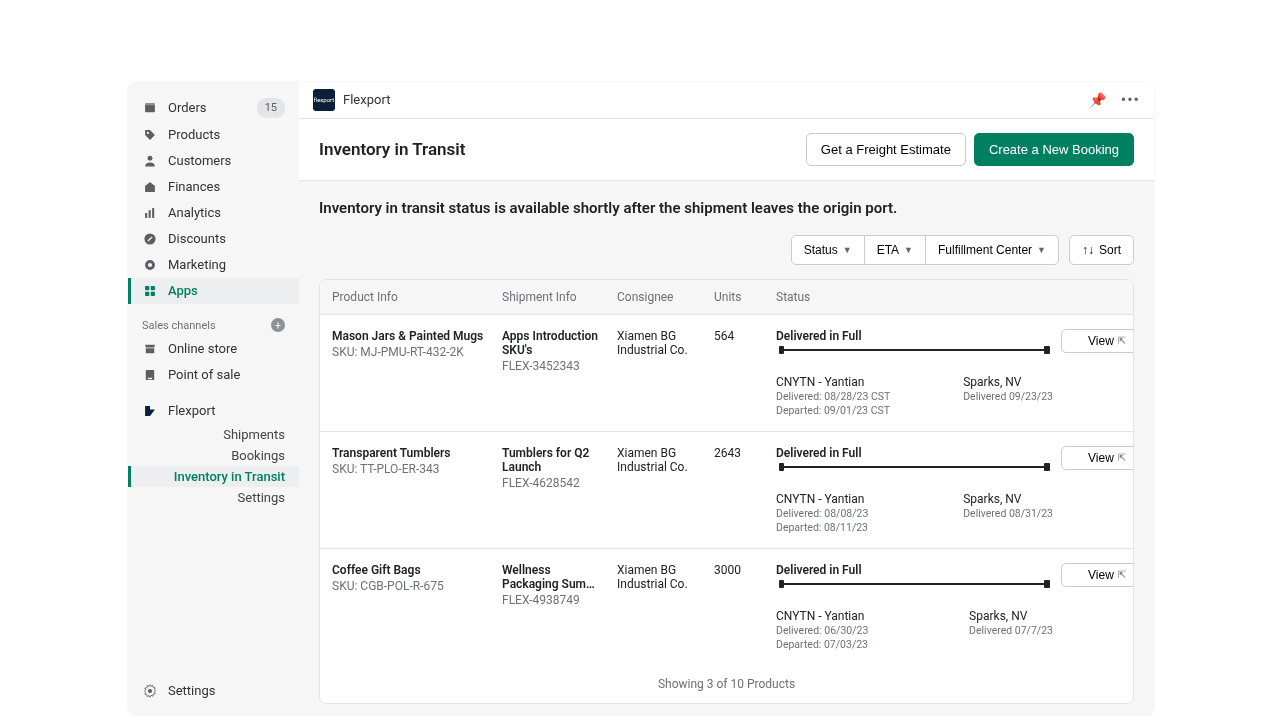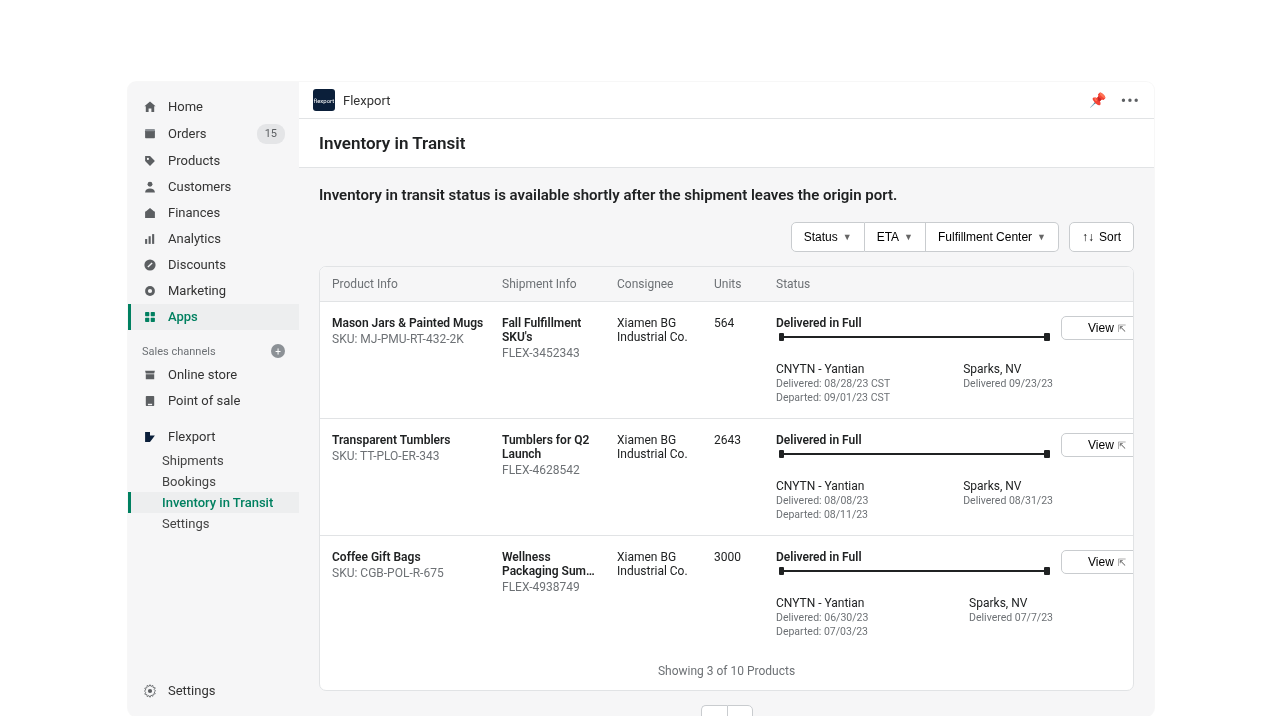--- a/index.html
+++ b/index.html
@@ -5,21 +5,21 @@
 * { box-sizing: border-box; margin: 0; padding: 0; }
 body { font-family: -apple-system, BlinkMacSystemFont, "Segoe UI", Roboto, sans-serif; background: #fff; color: #202223; font-size: 13px; }
 .app { width: 1026px; height: 634px; margin: 82px 0 0 128px; background: #f6f6f7; border-radius: 8px; display: flex; overflow: hidden; box-shadow: 0 0 0 1px rgba(0,0,0,0.03); }
 .sidebar { width: 171px; background: #f6f6f7; padding: 12px 0; display: flex; flex-direction: column; }
 .nav-item { display: flex; align-items: center; padding: 4px 14px; color: #333; cursor: pointer; font-size: 13px; line-height: 18px; position: relative; }
 .nav-item .icon { width: 16px; height: 16px; margin-right: 10px; display: flex; align-items: center; justify-content: center; }
 .nav-item.active { color: #008060; font-weight: 500; background: #edeeef; }
 .nav-item.active::before { content: ""; position: absolute; left: 0; top: 0; bottom: 0; width: 3px; background: #008060; }
 .nav-item .badge { margin-left: auto; background: #e4e5e7; border-radius: 9px; padding: 1px 8px; font-size: 11px; color: #5c5f62; }
 .section-label { padding: 14px 14px 4px; font-size: 11px; color: #6d7175; display: flex; align-items: center; justify-content: space-between; }
-.sub-item { padding: 3px 14px 3px 34px; font-size: 13px; color: #444; cursor: pointer; position: relative; }
+.sub-item { padding: 3px 14px 3px 34px; font-size: 13px; color: #444; cursor: pointer; position: relative; text-align: right; }
 .sub-item.active { color: #008060; font-weight: 500; background: #edeeef; }
 .sub-item.active::before { content: ""; position: absolute; left: 0; top: 0; bottom: 0; width: 3px; background: #008060; }
 .sidebar-footer { margin-top: auto; }
 .main { flex: 1; background: #f6f6f7; display: flex; flex-direction: column; overflow: hidden; }
 .topbar { height: 40px; background: #fff; border-bottom: 1px solid #e1e3e5; display: flex; align-items: center; padding: 0 14px; }
 .brand-logo { width: 22px; height: 22px; background: #0b1f3a; border-radius: 3px; color: #fff; font-size: 6px; display: flex; align-items: center; justify-content: center; margin-right: 8px; }
 .brand-name { font-size: 13px; color: #333; }
 .topbar-actions { margin-left: auto; display: flex; align-items: center; gap: 14px; }
 .pin-icon { color: #e8a13c; font-size: 14px; }
 .more-icon { color: #5c5f62; font-size: 16px; letter-spacing: 1px; }
@@ -69,28 +69,20 @@
 svg { display: block; }
 </style>
 </head>
 <body>
 
 <div class="app">
   <aside class="sidebar">
     <div class="nav-item">
         <span class="icon">
           <svg width="14" height="14" viewBox="0 0 20 20" fill="#5c5f62">
-            <path d="M10 2l8 7h-2v8h-4v-5H8v5H4v-8H2z"></path>
-          </svg>
-        </span>
-        <span>Home</span>
-      </div>
-    <div class="nav-item">
-        <span class="icon">
-          <svg width="14" height="14" viewBox="0 0 20 20" fill="#5c5f62">
             <rect x="3" y="5" width="14" height="11" rx="1"></rect>
             <rect x="3" y="3" width="14" height="3" rx="1" fill="#8c9196"></rect>
           </svg>
         </span>
         <span>Orders</span>
         <span class="badge">15</span>
       </div>
     <div class="nav-item">
         <span class="icon">
           <svg width="14" height="14" viewBox="0 0 20 20" fill="#5c5f62">
@@ -211,20 +203,24 @@
       <div class="brand-logo">flexport</div>
       <div class="brand-name">Flexport</div>
       <div class="topbar-actions">
         <span class="pin-icon">📌</span>
         <span class="more-icon">•••</span>
       </div>
     </div>
 
     <div class="page-header">
       <h1 class="page-title">Inventory in Transit</h1>
+      <div style="display:flex;gap:8px">
+        <button class="btn">Get a Freight Estimate</button>
+        <button class="btn btn-primary">Create a New Booking</button>
+      </div>
     </div>
 
     <div class="content">
       <div class="status-msg">Inventory in transit status is available shortly after the shipment leaves the origin port.</div>
 
       <div class="filters">
         <button class="filter-btn">
             <span>Status</span>
             <span class="caret">▼</span>
           </button>
@@ -251,21 +247,21 @@
           <div class="col-status">Status</div>
           <div class="col-action"></div>
         </div>
         <div id="tbody">
             <div class="trow">
     <div class="col-product">
       <div class="bold">Mason Jars &amp; Painted Mugs</div>
       <div class="sub">SKU: MJ-PMU-RT-432-2K</div>
     </div>
     <div class="col-shipment">
-      <div class="bold">Fall Fulfillment SKU's</div>
+      <div class="bold">Apps Introduction SKU's</div>
       <div class="sub">FLEX-3452343</div>
     </div>
     <div class="col-consignee">Xiamen BG Industrial Co.</div>
     <div class="col-units">564</div>
     <div class="col-status status-block">
       <div class="bold">Delivered in Full</div>
       <div class="progress-row">
                   <div class="progress-bar"></div>
                 </div>
       <div class="status-grid">

